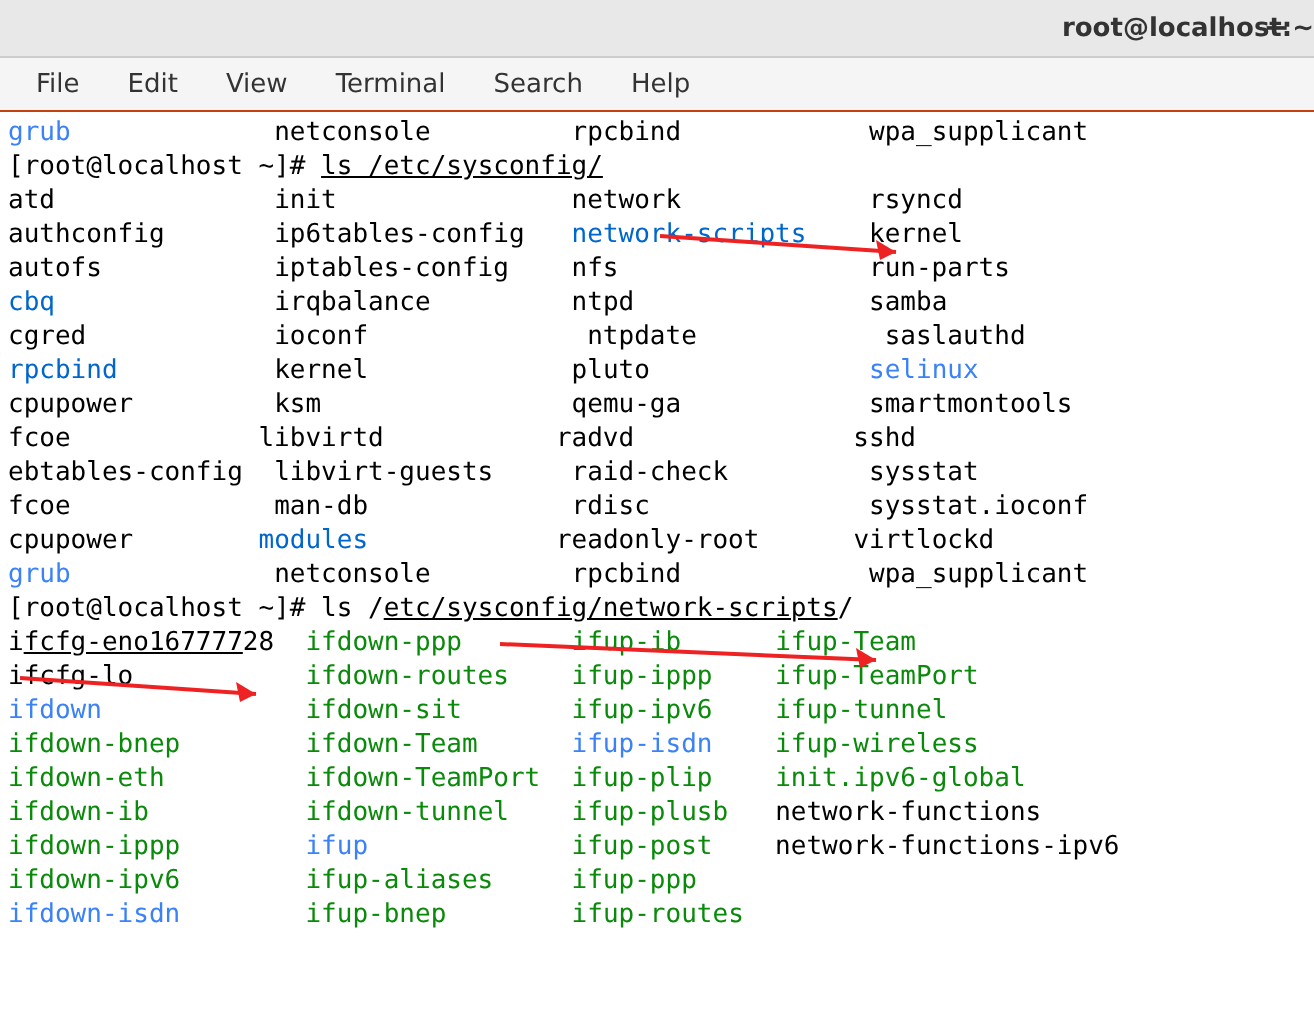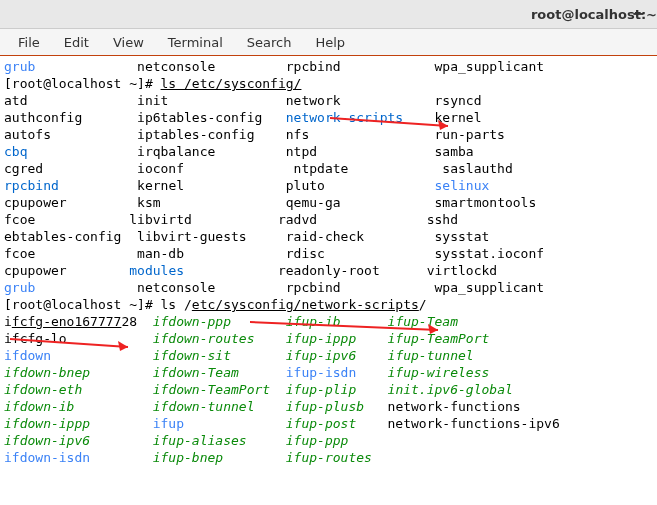--- a/index.html
+++ b/index.html
@@ -47,21 +47,21 @@
   .terminal {
     font-family: "DejaVu Sans Mono", "Courier New", monospace;
     font-size: 13px;
     line-height: 17px;
     padding: 2px 4px 4px 4px;
     color: #000;
     white-space: pre;
     position: relative;
   }
   .dir { color: #0066cc; }
-  .exe { color: #0a8a0a; font-style: italic; }
+  .exe { color: #0a8a0a; }
   .lnk { color: #3b82f6; }
   
   .arrow {
     position: absolute;
     pointer-events: none;
   }
 </style>
 </head>
 <body>
 

